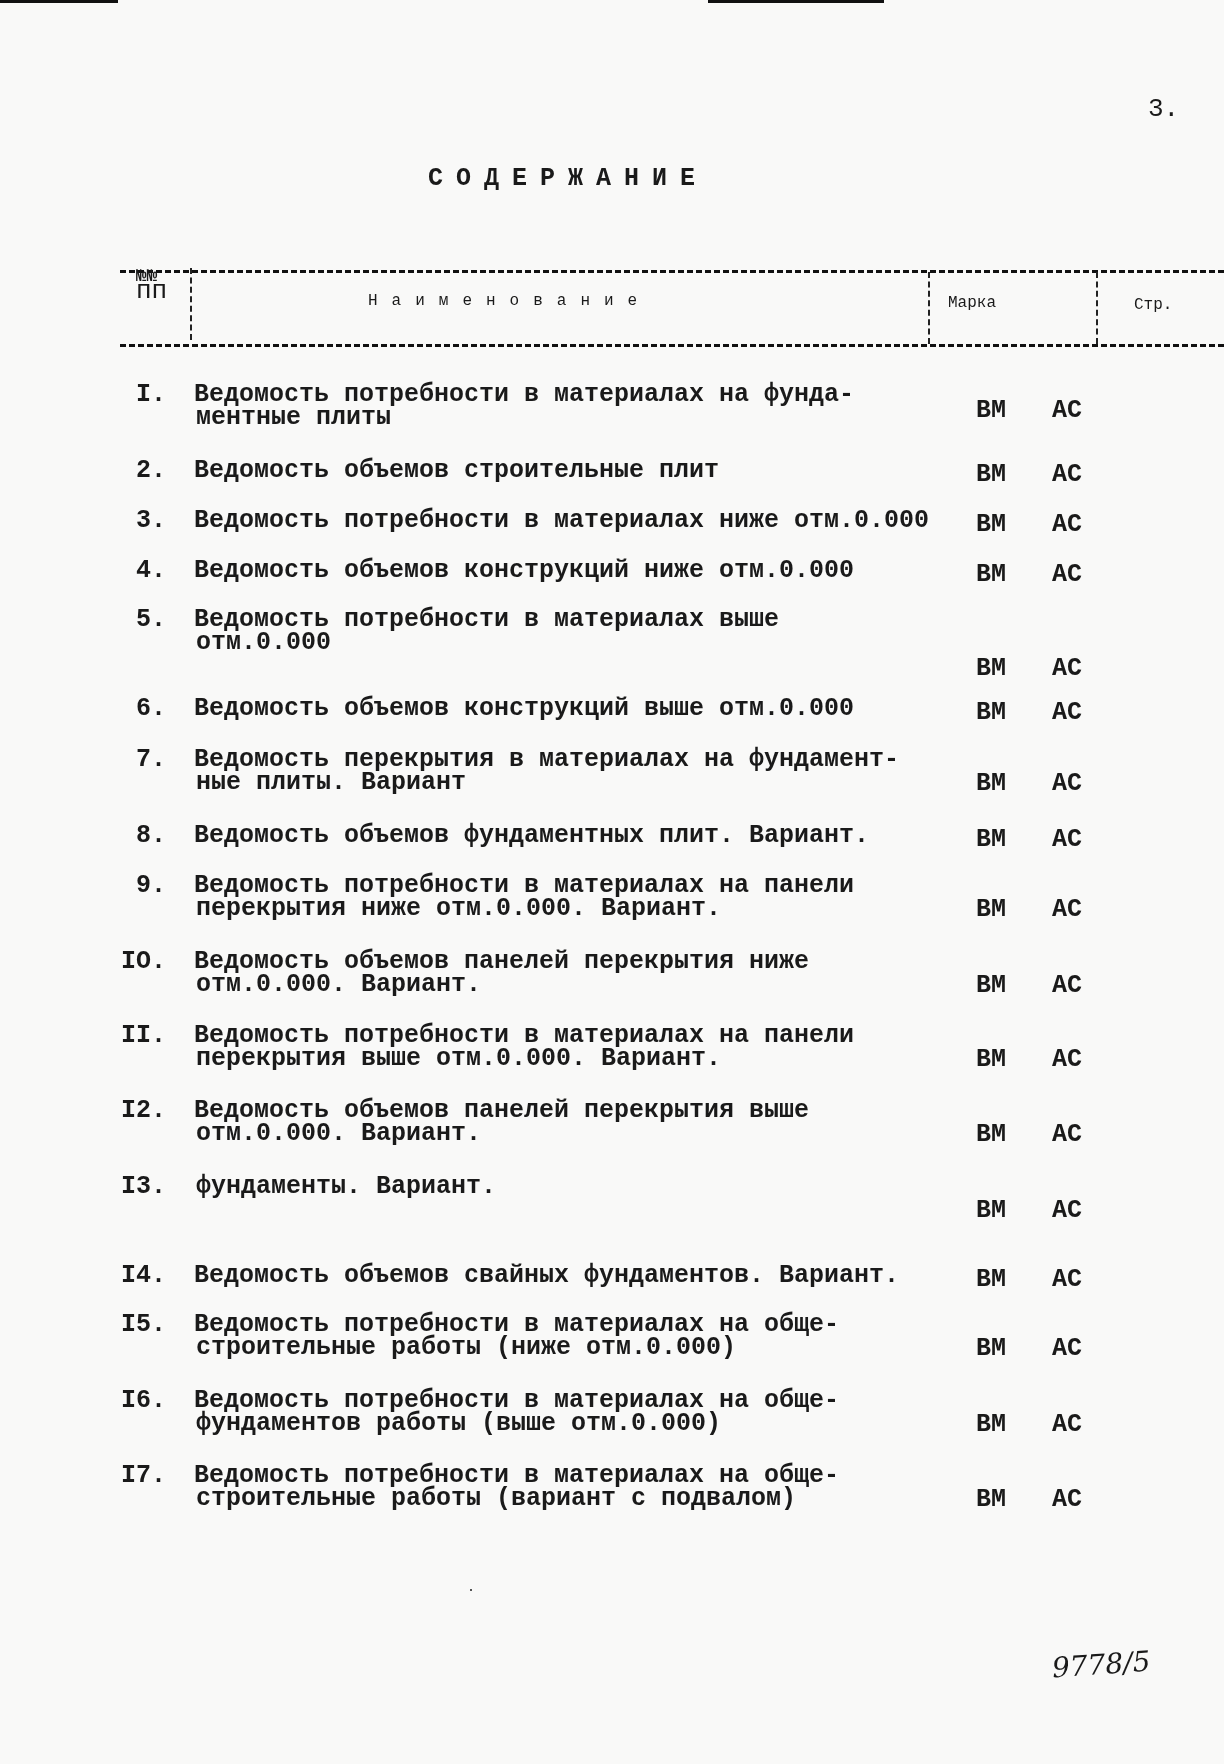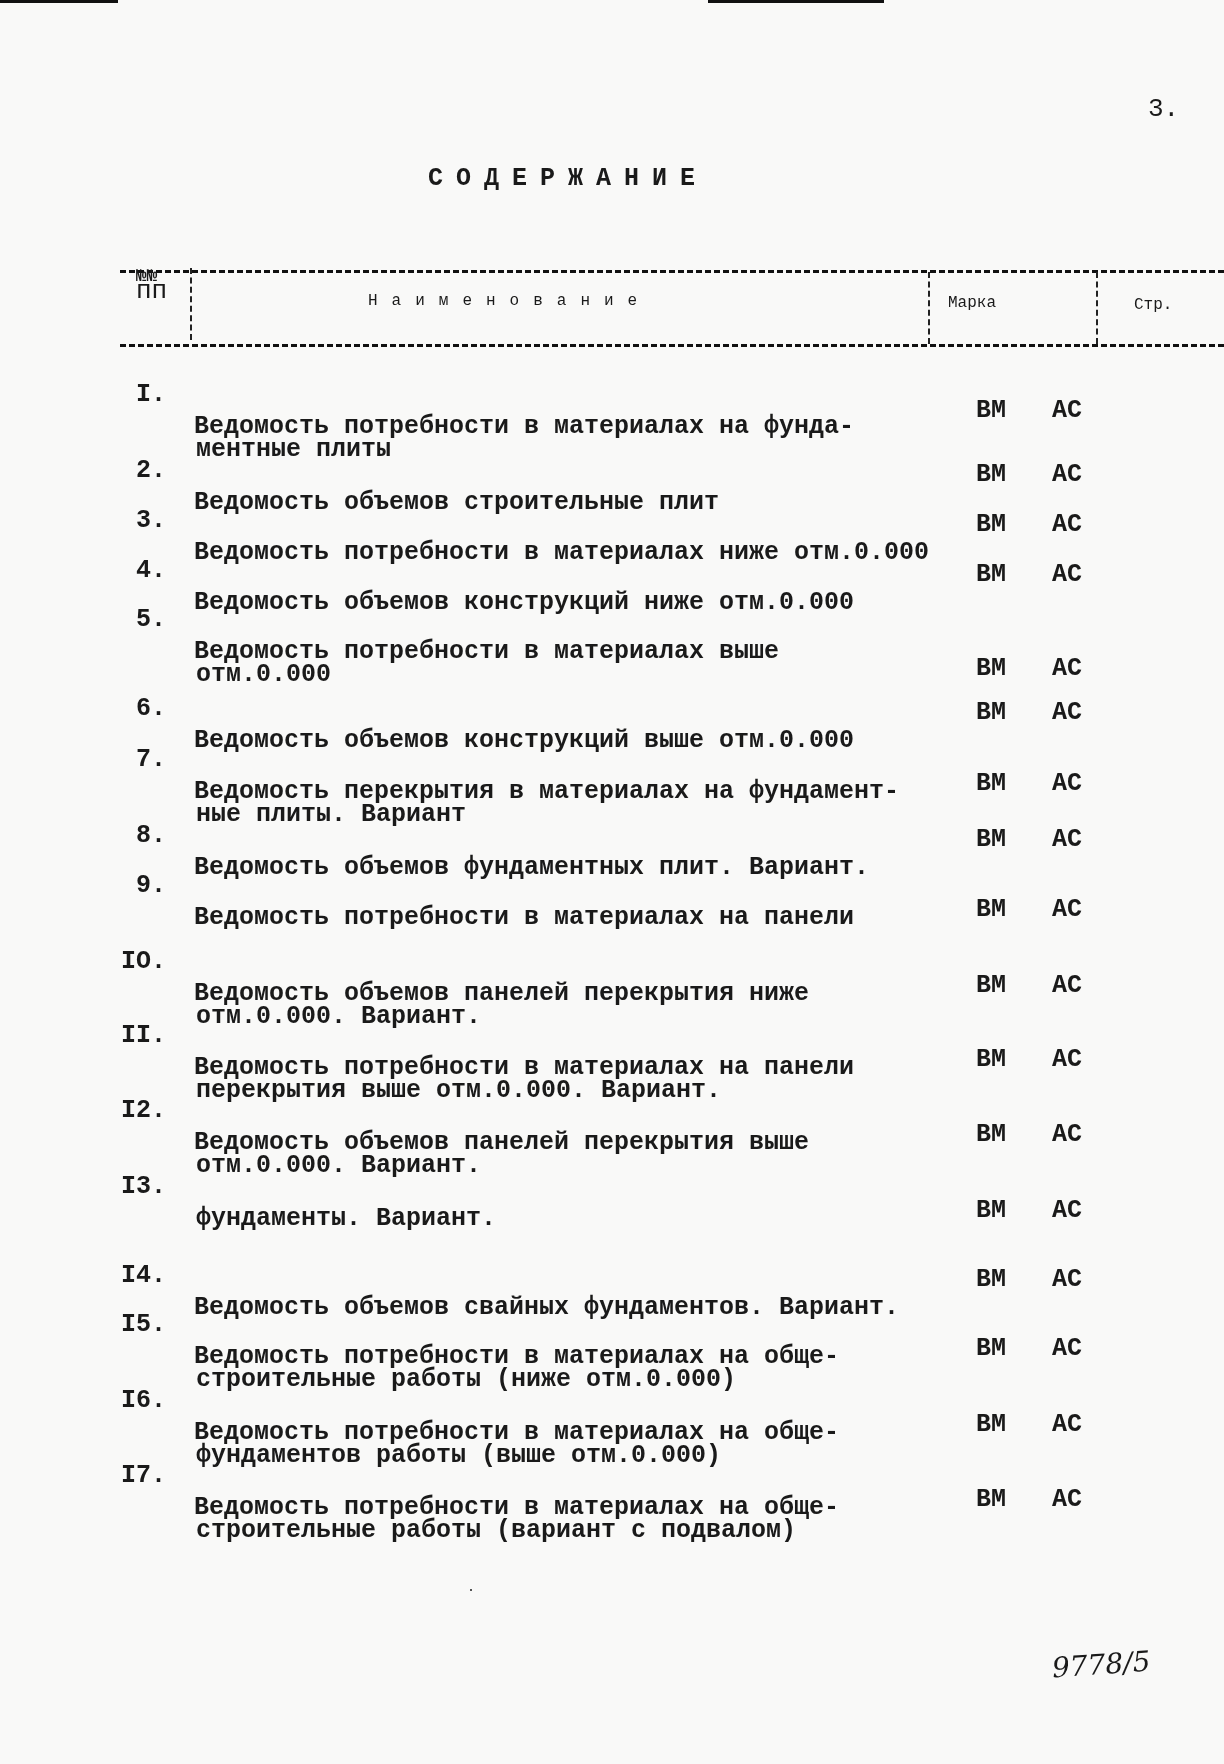--- a/index.html
+++ b/index.html
@@ -14,21 +14,21 @@
   .hline { position:absolute; left:120px; right:0; height:0; border-top:3px dashed #111; }
   .vbar { position:absolute; width:0; border-left:2px dashed #222; }
   .hdr { position:absolute; font-size:16px; }
   #hdr-num1 { left:136px; top:266px; font-size:18px; font-weight:bold; }
   #hdr-num2 { left:136px; top:276px; font-size:26px;text-align:right; }
   #hdr-name { left:368px; top:292px; letter-spacing:14px; }
   #hdr-mark { left:948px; top:294px; }
   #hdr-page { left:1134px; top:296px; }
   .row { position:absolute; left:0; width:1224px; font-size:25px; line-height:23px; font-weight:bold; }
   .row .num { position:absolute; right:1058px; text-align:right; white-space:nowrap; }
-  .row .name { position:absolute; left:194px; width:760px; white-space:pre;margin-top:32px; }
+  .row .name { position:absolute; left:194px; width:760px; white-space:pre; }
   .row .name .l2 { display:block; padding-left:2px; }
   .row .m1 { position:absolute; left:976px; }
   .row .m2 { position:absolute; left:1044px;margin-left:8px; }
   #handnote { left:1052px; top:1648px; font-family:"DejaVu Serif",serif; font-style:italic; font-size:28px; transform:rotate(-4deg); }
   .speck { position:absolute; width:2px; height:2px; background:#555; }
 </style>
 </head>
 <body>
 
 <div class="topmark" style="left:0;width:118px;"></div>
@@ -94,21 +94,21 @@
       <span class="m2" style="top:24px">АС</span>
     </div>
     <div class="row" style="top: 824px;">
       <span class="num">8.</span>
       <span class="name"><span>Ведомость объемов фундаментных плит. Вариант.</span></span>
       <span class="m1" style="top:4px">ВМ</span>
       <span class="m2" style="top:4px">АС</span>
     </div>
     <div class="row" style="top: 874px;">
       <span class="num">9.</span>
-      <span class="name"><span>Ведомость потребности в материалах на панели</span></span>
+      <span class="name"><span>Ведомость потребности в материалах на панели</span><span class="l2">перекрытия ниже отм.0.000. Вариант.</span></span>
       <span class="m1" style="top:24px">ВМ</span>
       <span class="m2" style="top:24px">АС</span>
     </div>
     <div class="row" style="top: 950px;">
       <span class="num">IO.</span>
       <span class="name"><span>Ведомость объемов панелей перекрытия ниже</span><span class="l2">отм.0.000. Вариант.</span></span>
       <span class="m1" style="top:24px">ВМ</span>
       <span class="m2" style="top:24px">АС</span>
     </div>
     <div class="row" style="top: 1024px;">

